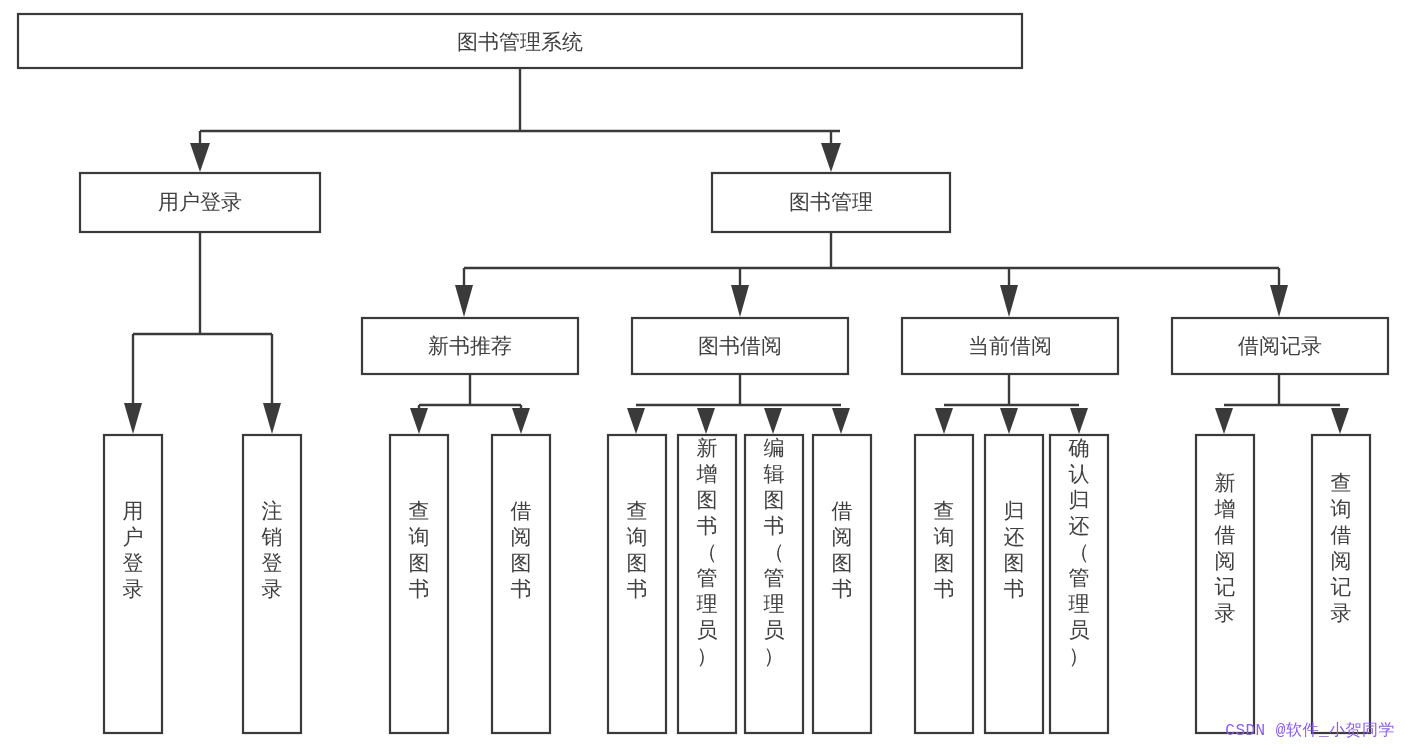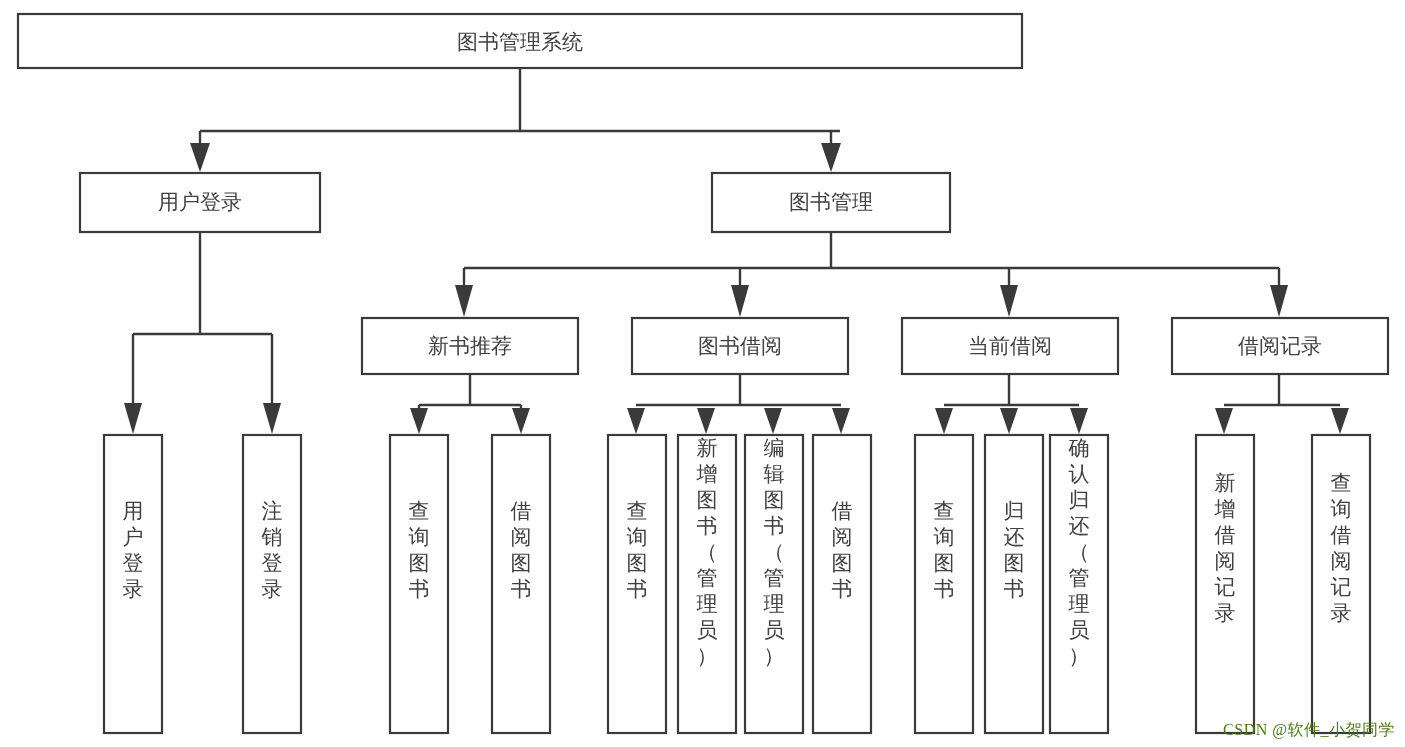--- a/index.html
+++ b/index.html
@@ -52,23 +52,23 @@
   .node-label-vertical {
     fill: #404040;
     font-family: "Liberation Sans", "DejaVu Sans", sans-serif;
     font-size: 21px;
     text-anchor: middle;
   }
   .watermark {
     position: absolute;
     right: 10px;
     bottom: 6px;
-    color: #4d7c0f;
+    color: #8b5cf6;
     font-size: 16px;
-    font-family: Liberation Serif, serif;
+    font-family: Liberation Mono, monospace;
     letter-spacing: 0.5px;
     white-space: nowrap;
     user-select: none;
   }
 </style>
 </head>
 <body>
 
 <div id="diagram-root">
   <svg class="diagram" viewBox="0 0 1405 747" xmlns="http://www.w3.org/2000/svg">

